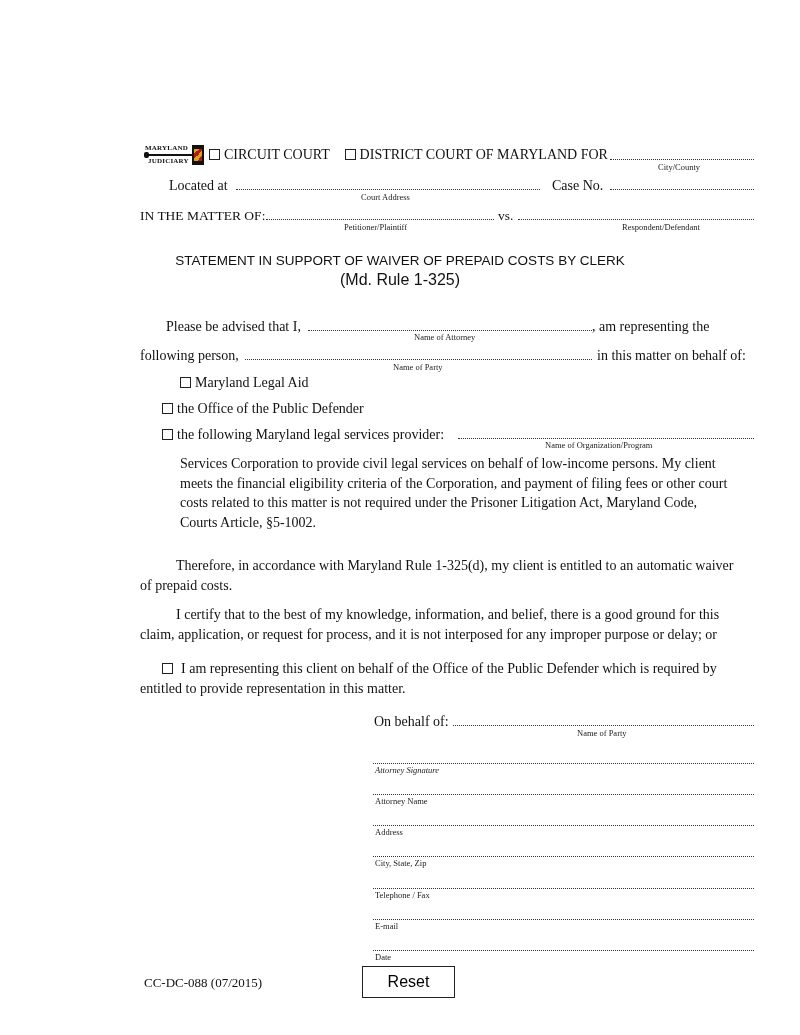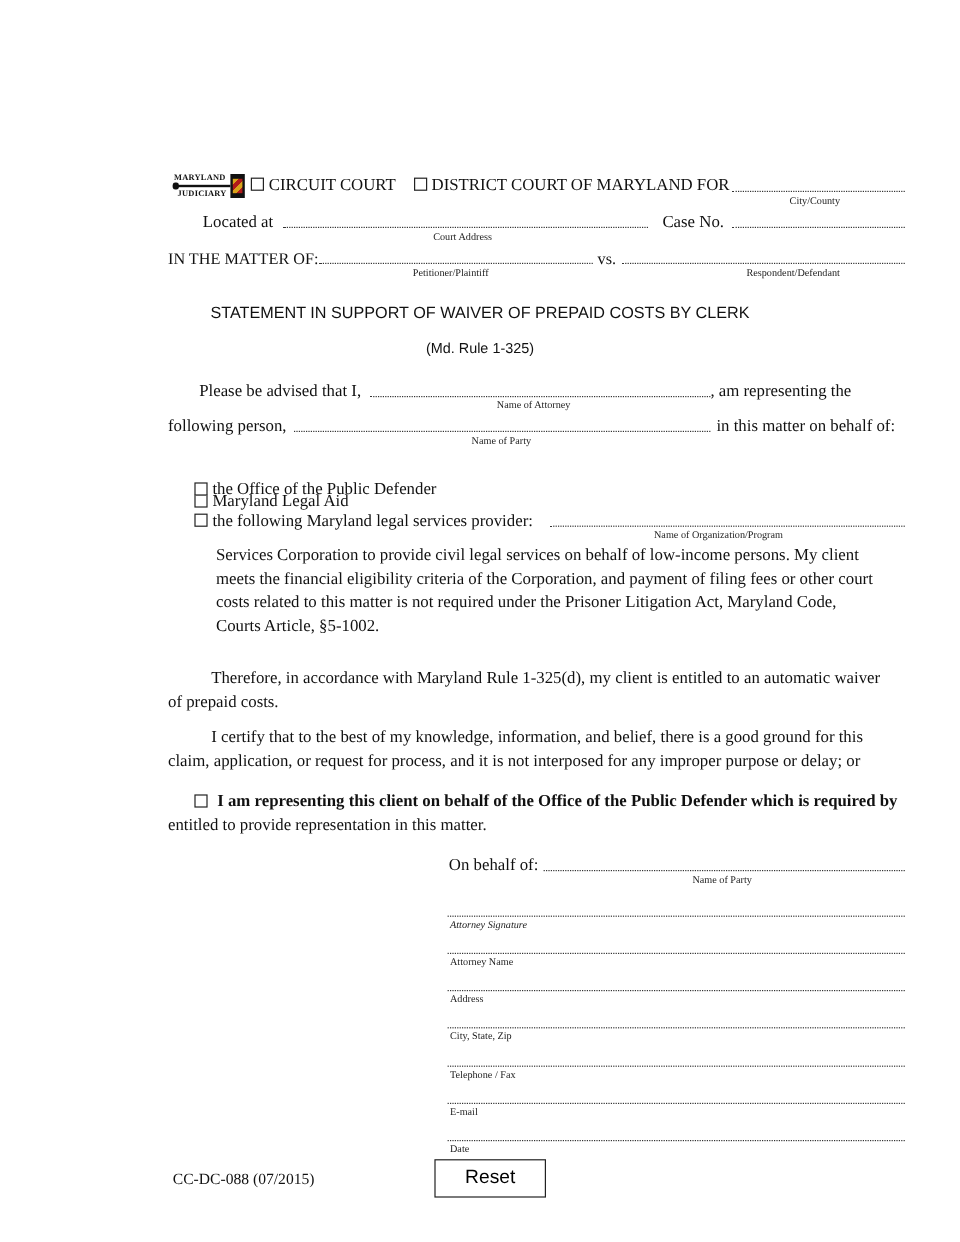--- a/index.html
+++ b/index.html
@@ -54,33 +54,33 @@
 <div class="dotline" style="left:610px; width:144px; top:189px;"></div>
 
 <div class="abs fs13" style="left:140px; top:208px;">IN THE MATTER OF:</div>
 <div class="dotline" style="left:266px; width:228px; top:219px;"></div>
 <div class="abs tiny" style="left:344px; top:222px;">Petitioner/Plaintiff</div>
 <div class="abs fs13" style="left:498px; top:208px;">vs.</div>
 <div class="dotline" style="left:518px; width:236px; top:219px;"></div>
 <div class="abs tiny" style="left:622px; top:222px;">Respondent/Defendant</div>
 
 <div class="title sans" style="top:253px; font-size:13.5px;">STATEMENT IN SUPPORT OF WAIVER OF PREPAID COSTS BY CLERK</div>
-<div class="title sans" style="top:283px; font-size:12px;">(Md. Rule 1-325)</div>
+<div class="title sans" style="top:271px; font-size:16px;">(Md. Rule 1-325)</div>
 
 <div class="abs fs14" style="left:166px; top:319px;">Please be advised that I,</div>
 <div class="dotline" style="left:308px; width:284px; top:330px;"></div>
 <div class="abs tiny" style="left:414px; top:332px;">Name of Attorney</div>
 <div class="abs fs14" style="left:592px; top:319px;">, am representing the</div>
 
 <div class="abs fs14" style="left:140px; top:348px;">following person,</div>
 <div class="dotline" style="left:245px; width:347px; top:359px;"></div>
 <div class="abs tiny" style="left:393px; top:362px;">Name of Party</div>
 <div class="abs fs14" style="left:597px; top:348px;">in this matter on behalf of:</div>
 
-<div class="abs fs14" style="left:162px; top:375px;margin-top:36px;">
+<div class="abs fs14" style="left:180px; top:375px;">
   <span class="cb"></span><span>Maryland Legal Aid</span>
 </div>
 <div class="abs fs14" style="left:162px; top:401px;">
   <span class="cb"></span><span>the Office of the Public Defender</span>
 </div>
 <div class="abs fs14" style="left:162px; top:427px;">
   <span class="cb"></span><span>the following Maryland legal services provider:</span>
 </div>
 <div class="dotline" style="left:458px; width:296px; top:438px;"></div>
 <div class="abs tiny" style="left:545px; top:440px;">Name of Organization/Program</div>
@@ -96,21 +96,21 @@
   <div style="padding-left:36px;">Therefore, in accordance with Maryland Rule 1-325(d), my client is entitled to an automatic waiver</div>
   <div>of prepaid costs.</div>
 </div>
 
 <div class="para" style="left:140px; top:605px; width:630px;">
   <div style="padding-left:36px;">I certify that to the best of my knowledge, information, and belief, there is a good ground for this</div>
   <div>claim, application, or request for process, and it is not interposed for any improper purpose or delay; or</div>
 </div>
 
 <div class="para" style="left:140px; top:659px; width:630px;">
-  <div style="padding-left:22px;font-weight:bold;"><span class="cb" style="margin-right:8px;"></span><span>I am representing this client on behalf of the Office of the Public Defender which is required by</span></div>
+  <div style="padding-left:22px;"><span class="cb" style="margin-right:8px;"></span><span>I am representing this client on behalf of the Office of the Public Defender which is required by</span></div>
   <div>entitled to provide representation in this matter.</div>
 </div>
 
 <div class="abs fs14" style="left:374px; top:714px;">On behalf of:</div>
 <div class="dotline" style="left:453px; width:301px; top:725px;"></div>
 <div class="abs tiny" style="left:577px; top:728px;">Name of Party</div>
 
 <div class="dotline" style="left:373px; width:381px; top:763px;"></div>
 <div class="abs tiny" style="left:375px; top:765px;font-style:italic;">Attorney Signature</div>
 

